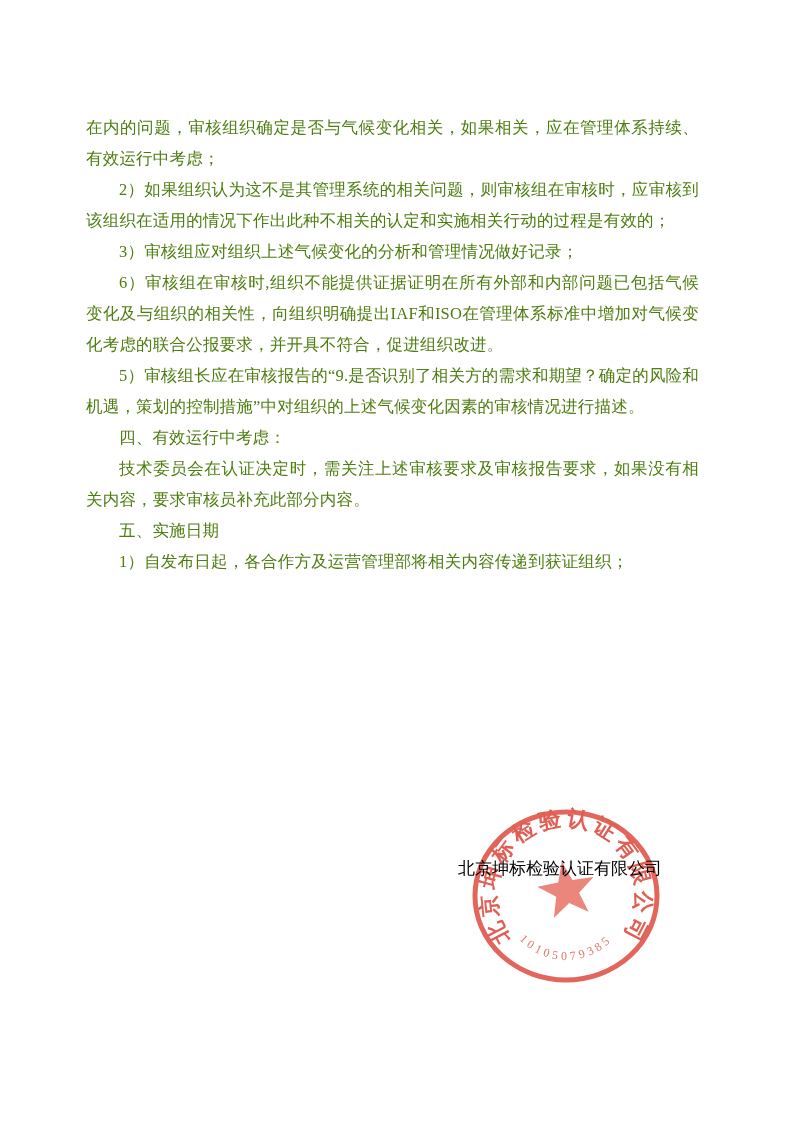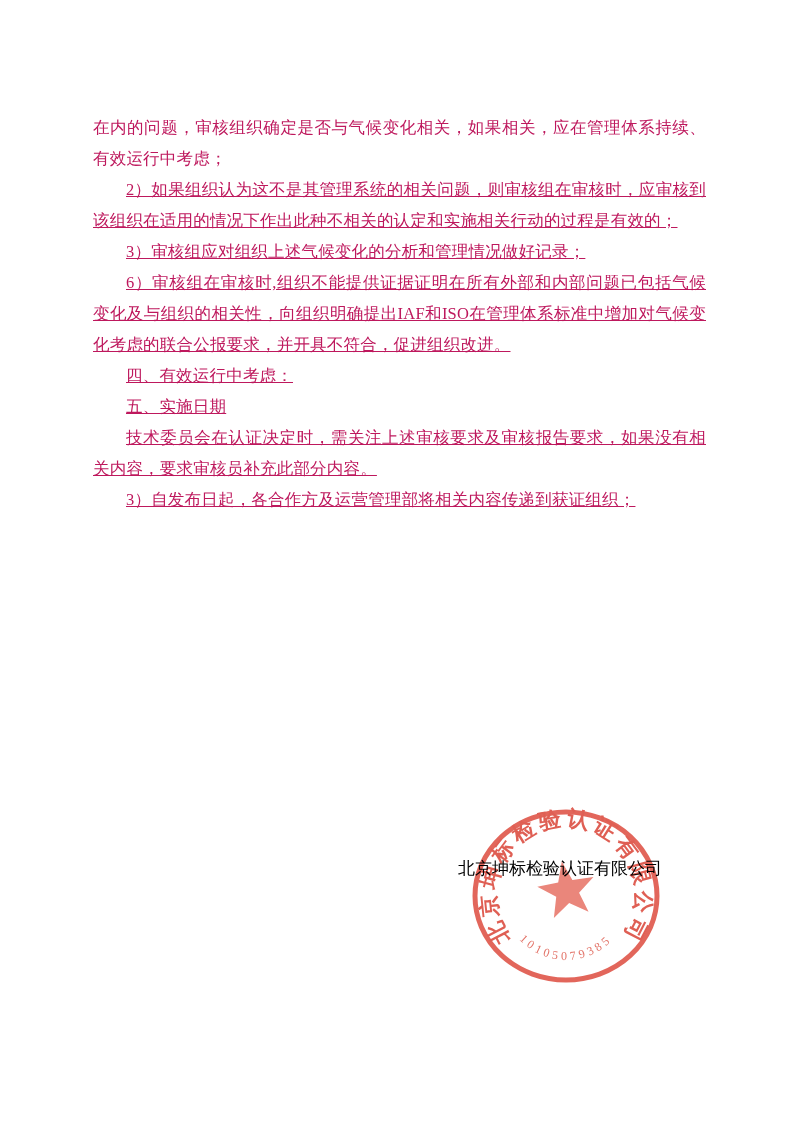--- a/index.html
+++ b/index.html
@@ -11,35 +11,34 @@
   .page {
     position: relative;
     width: 794px;
     height: 1123px;
     margin: 0 auto;
     background: #ffffff;
     overflow: hidden;
   }
   .doc-body {
     position: absolute;
-    left: 93px;
+    left: 86px;
     top: 112px;
     width: 613px;
-    color: #be185d;
+    color: #4d7c0f;
   }
   .doc-body p {
     margin: 0;
     font-size: 16.5px;
     line-height: 31px;
     text-align: justify;
     letter-spacing: 0.2px;
   }
   .doc-body p.indent {
     text-indent: 2em;
-    text-decoration: underline;
   }
   .signature {
     position: absolute;
     left: 447px;
     top: 853px;
     width: 226px;
     text-align: center;
     color: #000000;
     z-index: 3;
   }
@@ -73,24 +72,25 @@
 </head>
 <body>
 
 <div class="page">
 
   <div class="doc-body">
       <p>在内的问题，审核组织确定是否与气候变化相关，如果相关，应在管理体系持续、有效运行中考虑；</p>
       <p class="indent">2）如果组织认为这不是其管理系统的相关问题，则审核组在审核时，应审核到该组织在适用的情况下作出此种不相关的认定和实施相关行动的过程是有效的；</p>
       <p class="indent">3）审核组应对组织上述气候变化的分析和管理情况做好记录；</p>
       <p class="indent">6）审核组在审核时,组织不能提供证据证明在所有外部和内部问题已包括气候变化及与组织的相关性，向组织明确提出IAF和ISO在管理体系标准中增加对气候变化考虑的联合公报要求，并开具不符合，促进组织改进。</p>
+      <p class="indent">5）审核组长应在审核报告的“9.是否识别了相关方的需求和期望？确定的风险和机遇，策划的控制措施”中对组织的上述气候变化因素的审核情况进行描述。</p>
       <p class="indent">四、有效运行中考虑：</p>
+      <p class="indent">技术委员会在认证决定时，需关注上述审核要求及审核报告要求，如果没有相关内容，要求审核员补充此部分内容。</p>
       <p class="indent">五、实施日期</p>
-      <p class="indent">技术委员会在认证决定时，需关注上述审核要求及审核报告要求，如果没有相关内容，要求审核员补充此部分内容。</p>
-      <p class="indent">3）自发布日起，各合作方及运营管理部将相关内容传递到获证组织；</p>
+      <p class="indent">1）自发布日起，各合作方及运营管理部将相关内容传递到获证组织；</p>
     </div>
 
   <svg class="seal" viewBox="0 0 225 205">
 
     <ellipse cx="111" cy="101" rx="91" ry="84" fill="none" stroke-width="5" stroke="#e05a4e"></ellipse>
 
     <defs>
       <path id="ringNamePath" d="M 57.4 146 A 70 70 0 1 1 164.6 146" fill="none"></path>
       <path id="ringCodePath" d="M 62 142.1 A 64 64 0 0 0 160 142.1" fill="none"></path>
     </defs>

